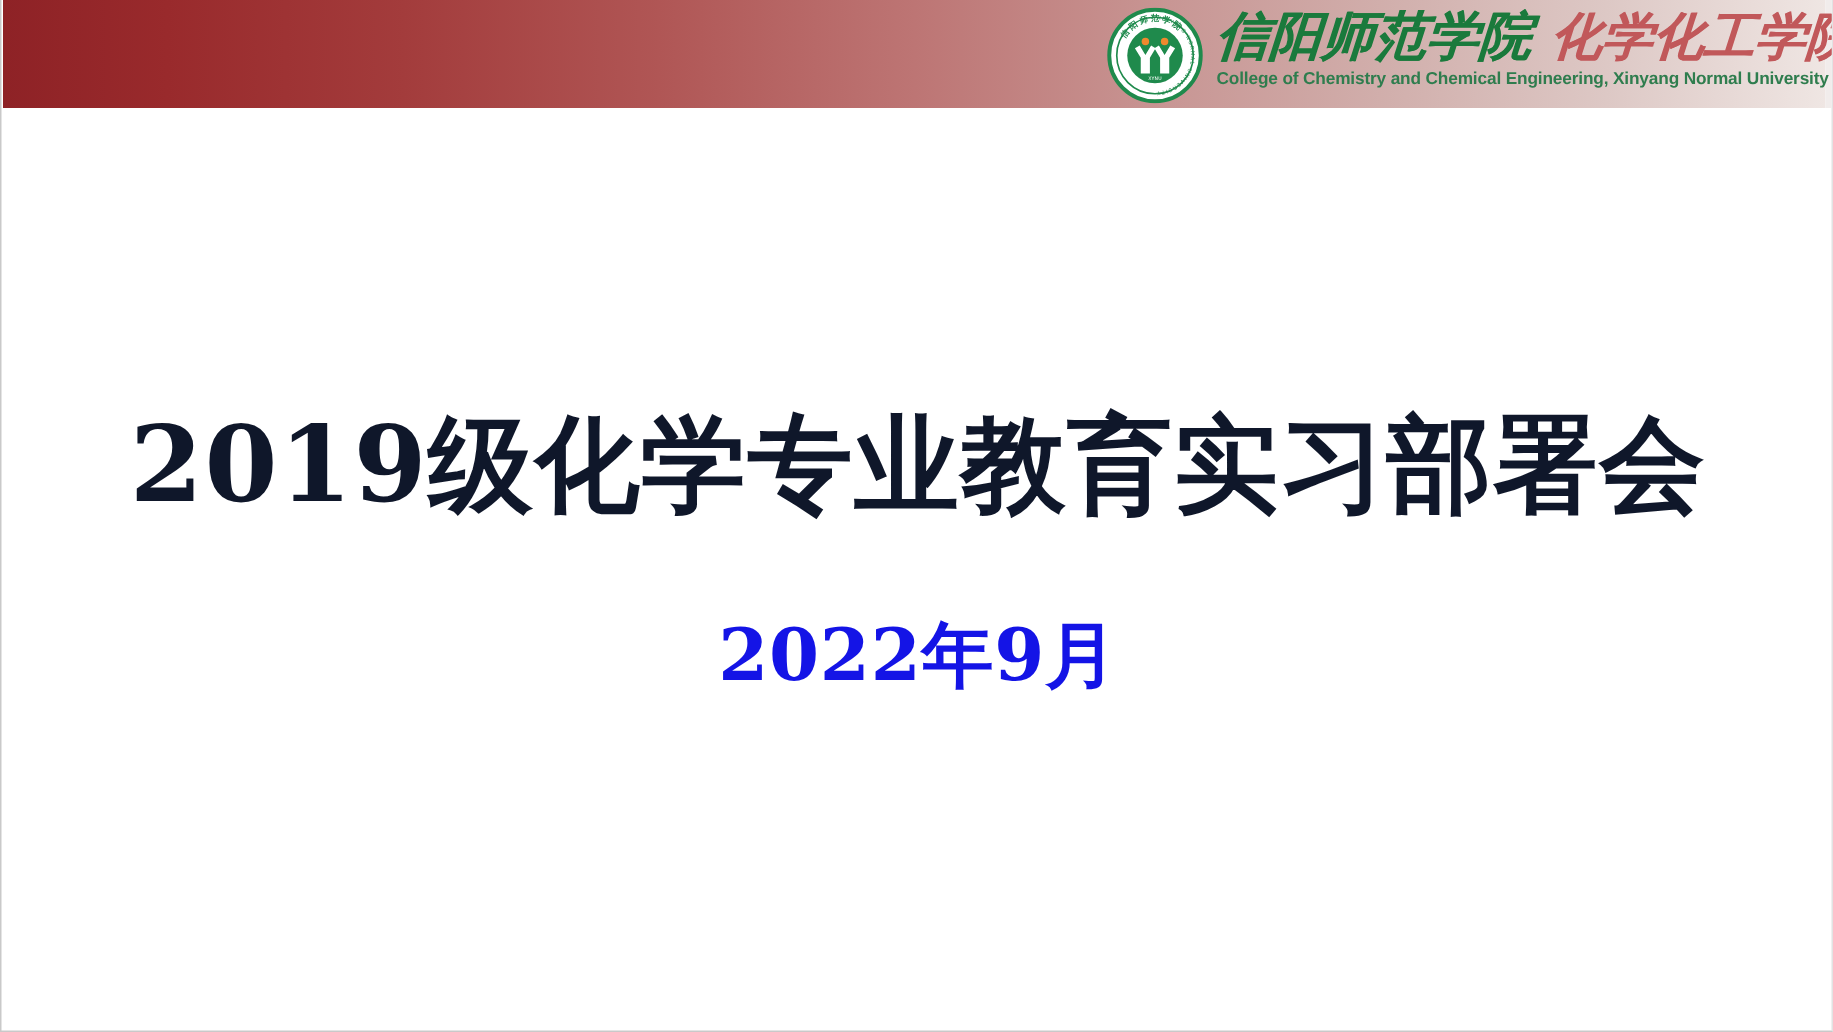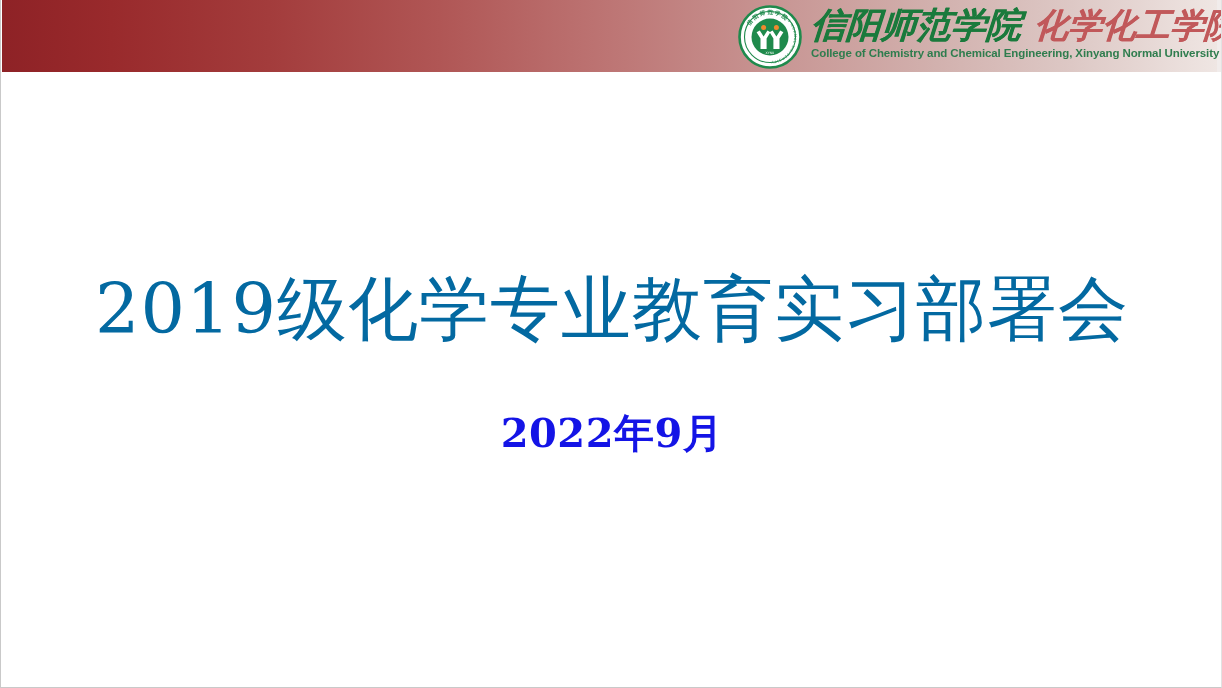--- a/index.html
+++ b/index.html
@@ -128,35 +128,35 @@
   }
 
   .slide-title {
     position: absolute;
     left: 0;
     top: 272px;
     width: 1222px;
     text-align: center;
     font-family: "DejaVu Serif", "Liberation Serif", serif;
     font-size: 70px;
-    font-weight: 400;
-    color: #0369a1;
+    font-weight: 700;
+    color: #0f172a;
     line-height: 1.08;
     letter-spacing: 1px;
     white-space: nowrap;
   }
 
   .slide-subtitle {
     position: absolute;
     left: 0;
     top: 411px;
     width: 1222px;
     text-align: center;
     font-family: "DejaVu Serif", "Liberation Serif", serif;
-    font-size: 40px;
+    font-size: 48px;
     font-weight: 700;
     color: #1414e6;
     line-height: 1.1;
     letter-spacing: 0.5px;
     white-space: nowrap;
   }
 </style>
 </head>
 <body>
 

